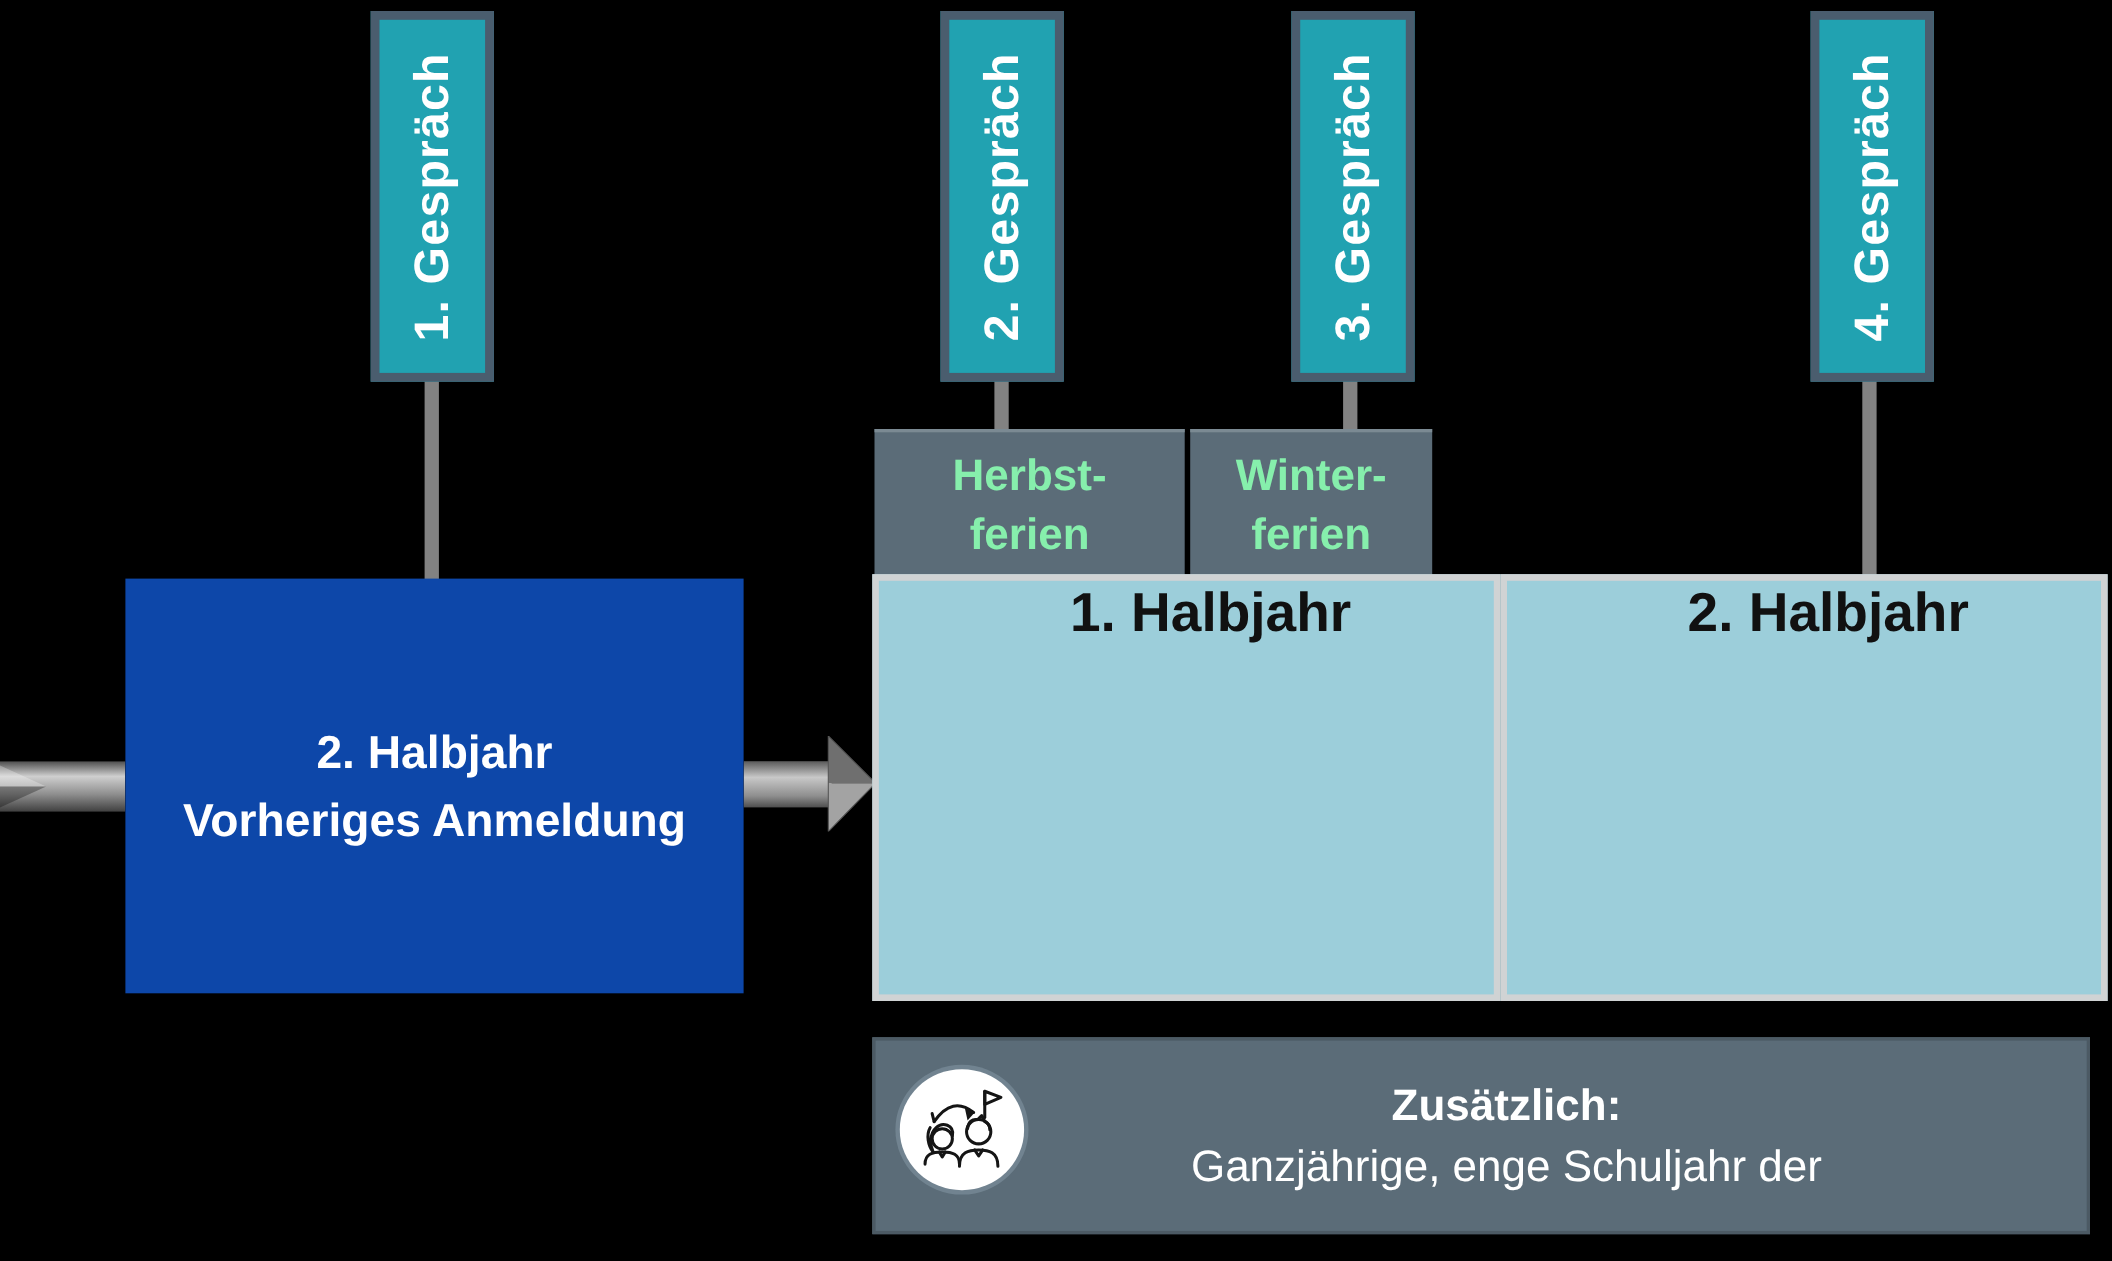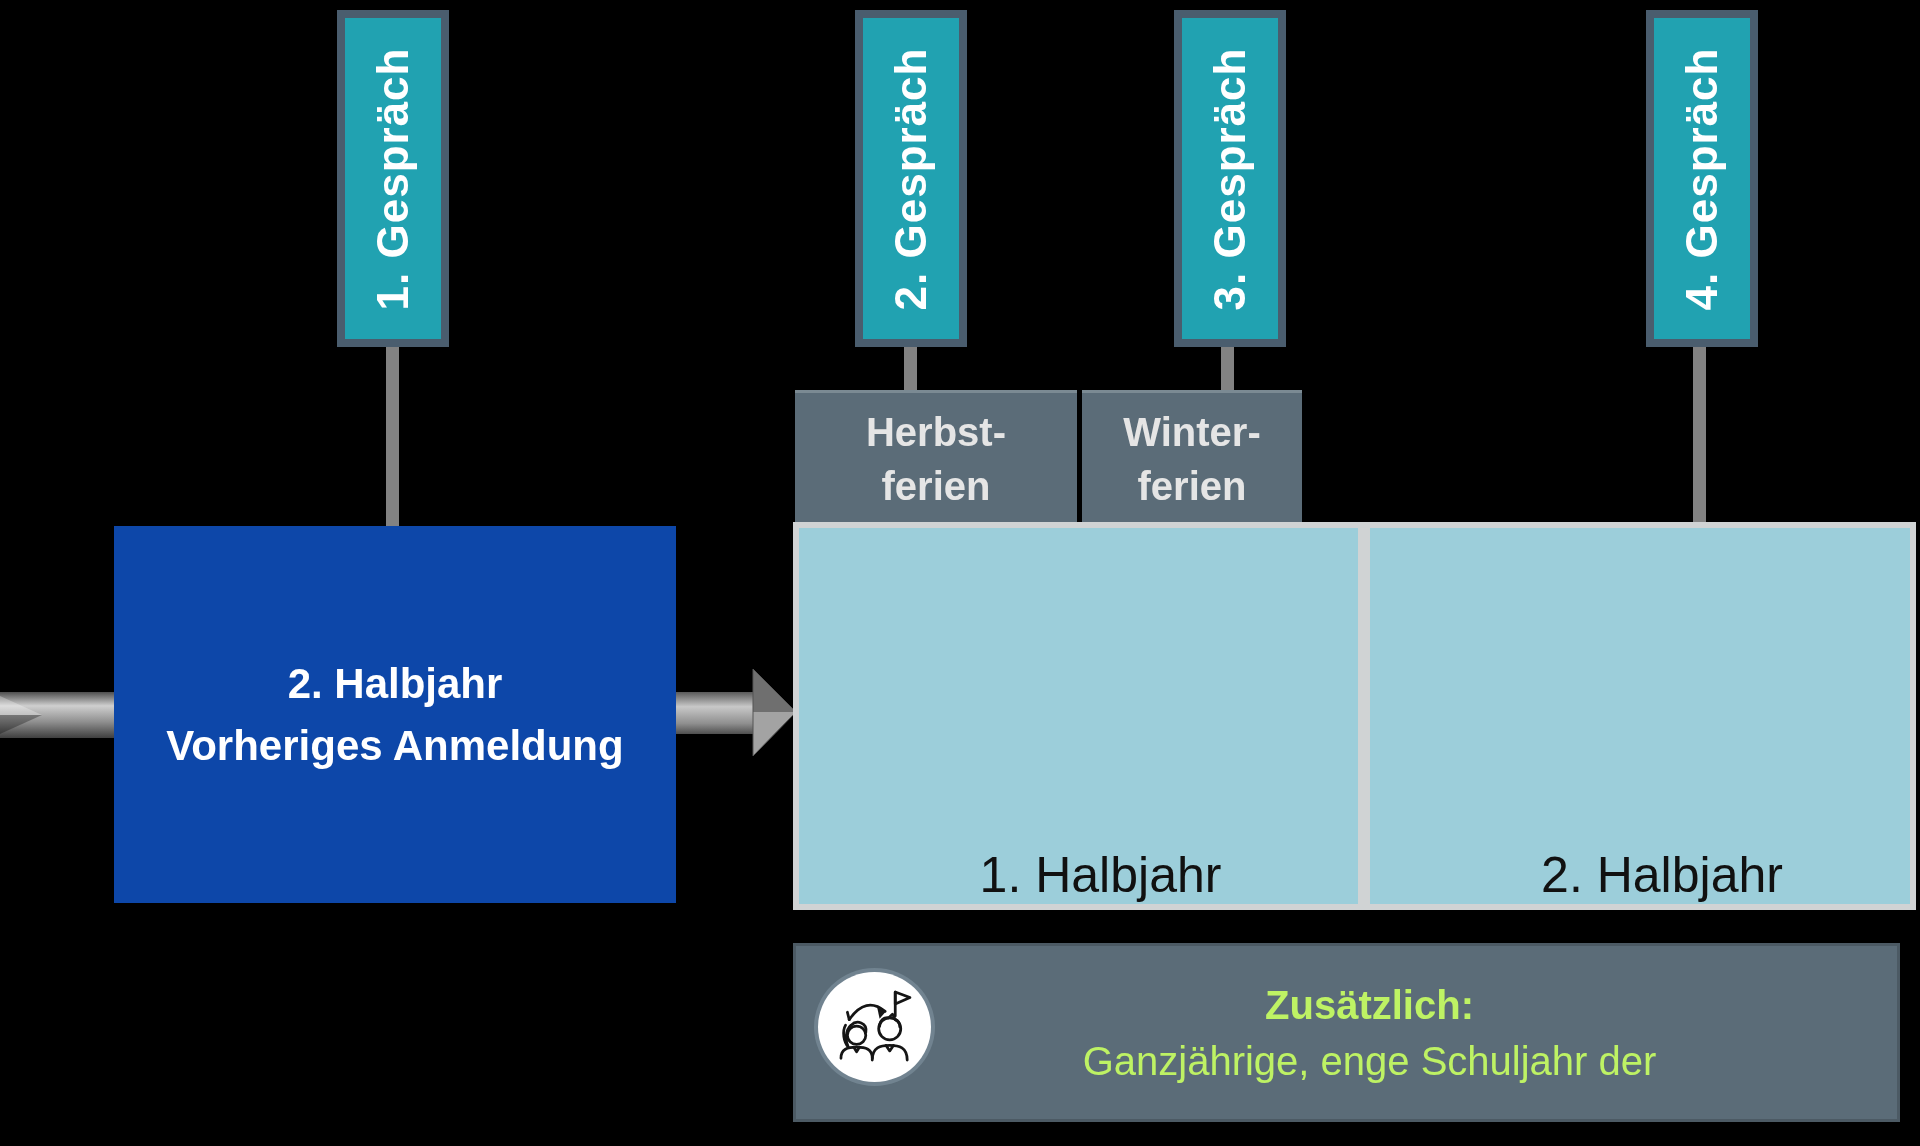--- a/index.html
+++ b/index.html
@@ -34,41 +34,41 @@
     background:#0D47A9; z-index:2;
     display:flex; flex-direction:column; align-items:center; justify-content:center;
     color:#ffffff; font-weight:bold; font-size:42px; line-height:62px; text-align:center;
   }
 
   
   .ferien {
     position:absolute; top:390px; height:132px; background:#5B6C78;
     border-top:3px solid #79playing8a93; z-index:2;
     display:flex; flex-direction:column; align-items:center; justify-content:center;
-    color:#e5e5e5; font-weight:bold; font-size:40px; line-height:54px; text-align:center;
+    color:#86efac; font-weight:bold; font-size:40px; line-height:54px; text-align:center;
   }
   #herbst{left:795px; width:282px; border-top:3px solid #7b8a93;}
   #winter{left:1082px; width:220px; border-top:3px solid #7b8a93;}
 
   
   .halb {
     position:absolute; top:522px; height:388px;
     background:#9CCEDA; border:6px solid #D0D3D4; box-sizing:border-box; z-index:2;
-    display:flex; align-items:flex-end; justify-content:center;
-    color:#111111; font-weight:normal; font-size:50px;padding-left:44px;
+    display:flex; align-items:flex-start; justify-content:center;
+    color:#111111; font-weight:bold; font-size:50px;padding-left:44px;
   }
   #halb1{left:793px; width:571px;}
   #halb2{left:1364px; width:552px;}
 
   
   .bottom-box {
     position:absolute; left:793px; top:943px; width:1107px; height:179px;
     background:#5B6C78; border:3px solid #4c5a64; box-sizing:border-box; z-index:2;
     display:flex; flex-direction:column; justify-content:center;
-    text-align:center; color:#bef264; font-size:40px; line-height:56px;
+    text-align:center; color:#ffffff; font-size:40px; line-height:56px;
     padding-left:46px;
   }
   .bottom-box .bold { font-weight:bold; }
 
   .icon-circle {
     position:absolute; left:818px; top:972px; width:113px; height:110px;
     background:#ffffff; border-radius:50%; z-index:4;
     box-shadow:0 0 0 4px rgba(140,160,172,0.45);
     display:flex; align-items:center; justify-content:center;
   }

